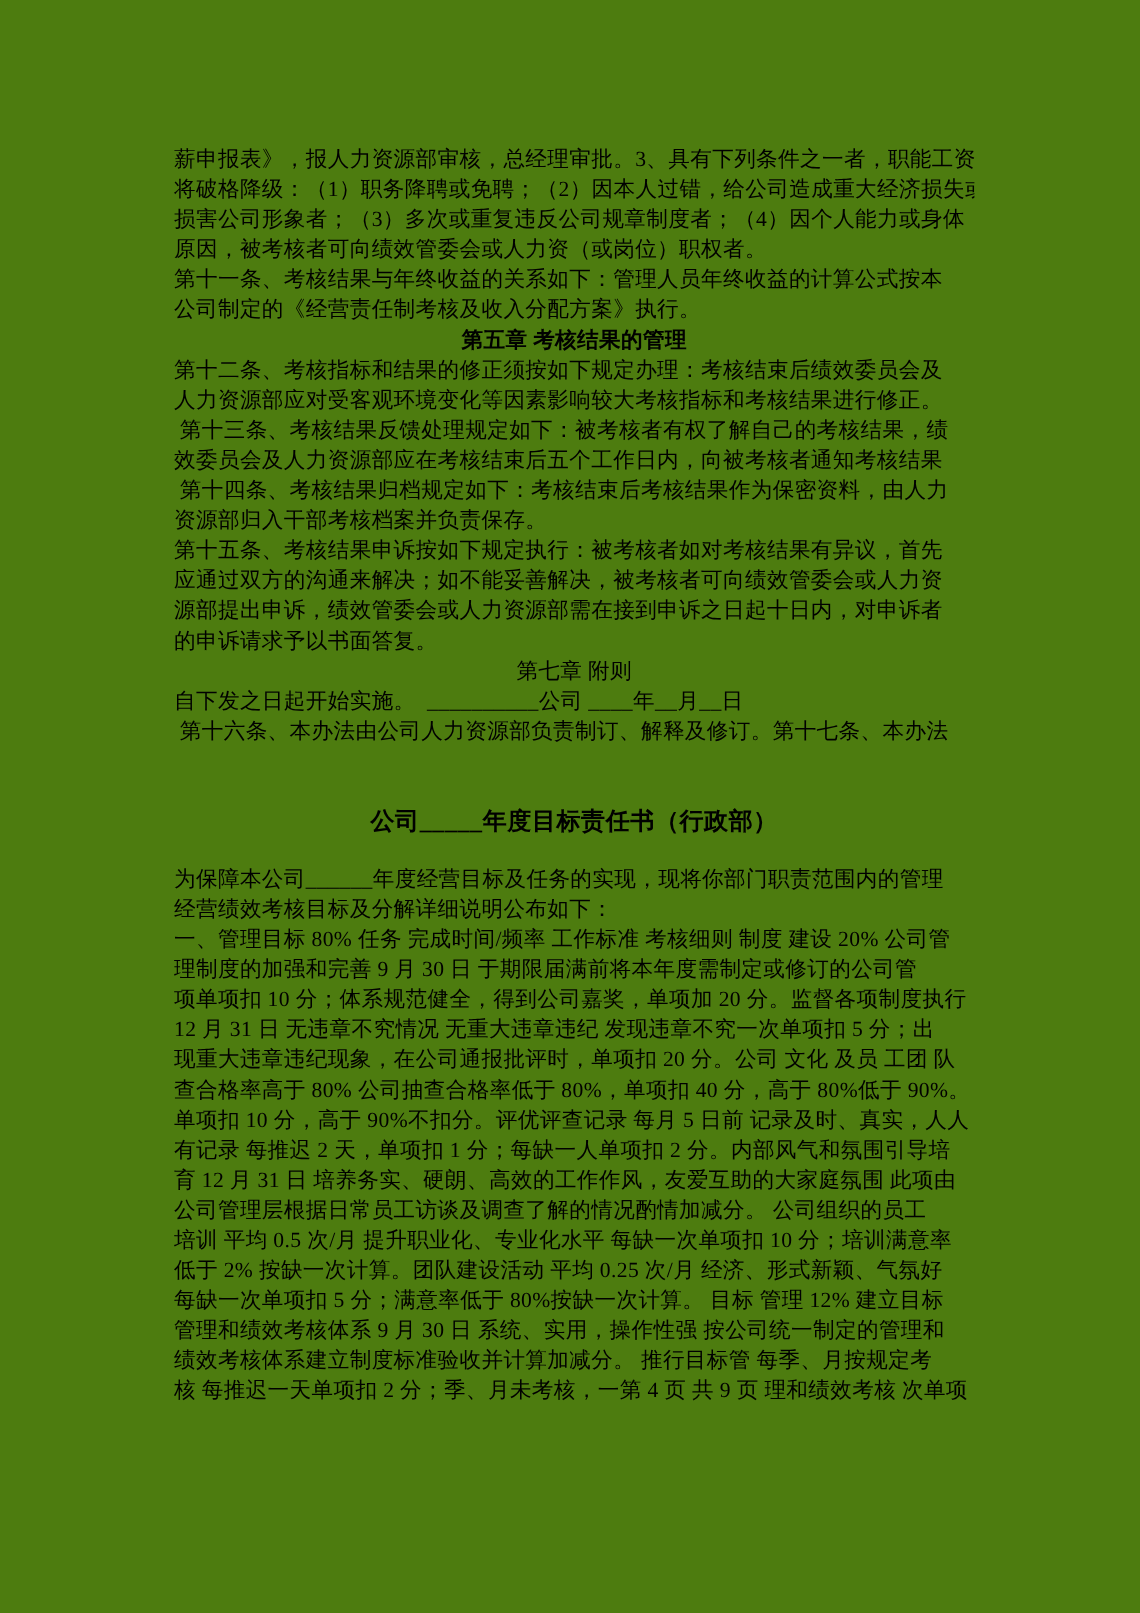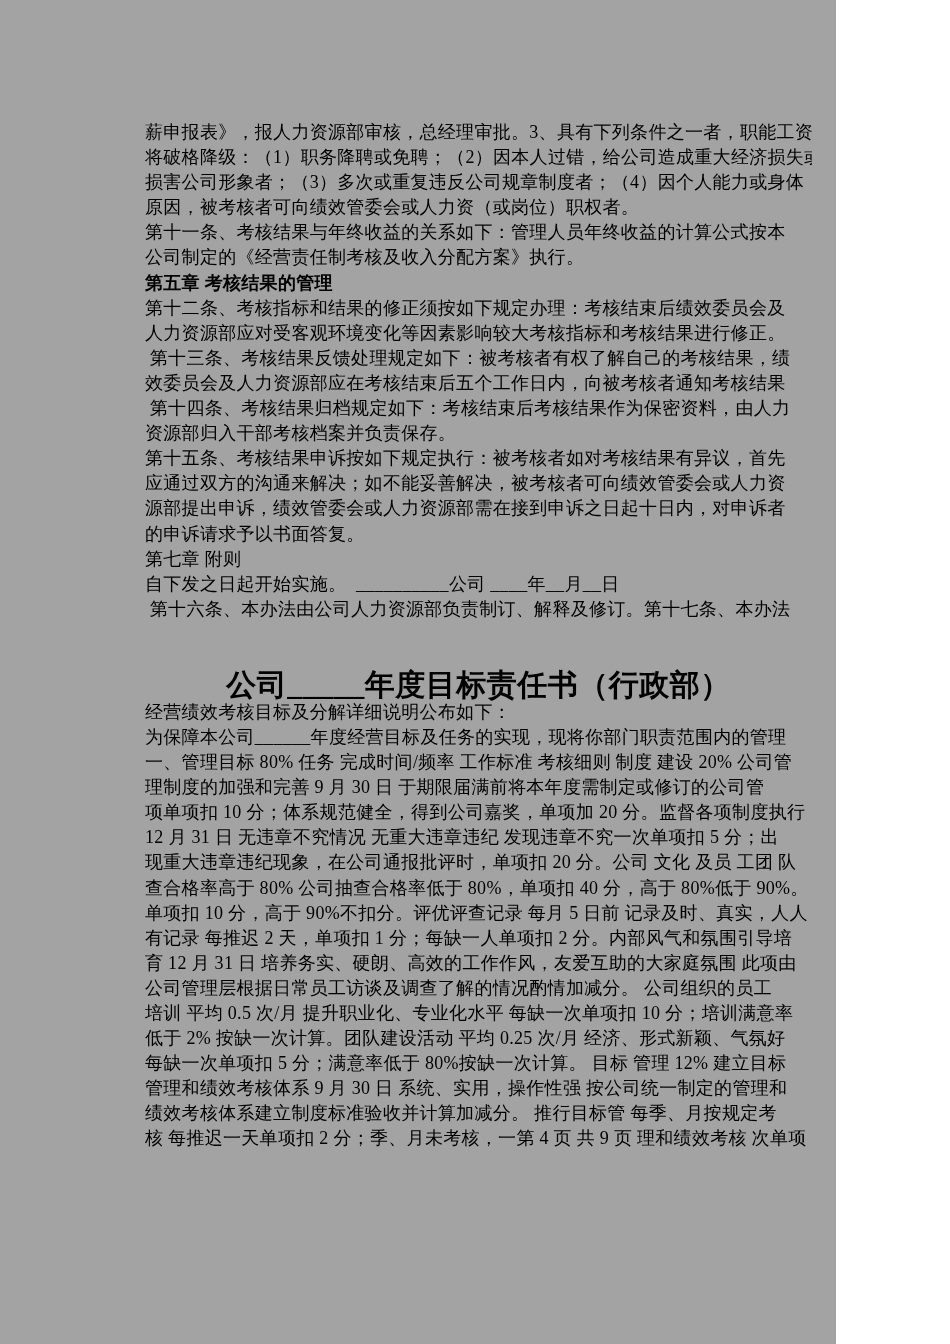--- a/index.html
+++ b/index.html
@@ -9,50 +9,51 @@
   }
   body {
     width: 950px;
     height: 1344px;
     overflow: hidden;
     font-family: "Liberation Serif", "DejaVu Serif", serif;
     color: #000000;
   }
   .page {
     box-sizing: border-box;
-    width: 836px;
+    width: 950px;
     height: 1344px;
     padding: 120px 138px 0 145px;
-    background: #a3a3a3;
+    background: #4d7c0f;
   }
   .doc {
     width: 667px;
   }
   .para {
     margin: 0;
     padding: 0;
   }
   .line {
     font-size: 18px;
     line-height: 25.1px;
     height: 25.1px;
     letter-spacing: 0.3px;
     white-space: pre;
     overflow: hidden;
     text-align: left;
   }
   .line.center {
-    text-align: left;
+    text-align: center;
   }
   .line.bold {
     font-weight: bold;
   }
   .doc-title {
     margin-top: 48px;
-    font-size: 30px;
+    margin-bottom: 20px;
+    font-size: 20px;
     line-height: 30px;
     font-weight: bold;
     text-align: center;
     letter-spacing: 0.5px;
     white-space: pre;
   }
 </style>
 </head>
 <body>
 
@@ -81,22 +82,22 @@
         <div class="line">源部提出申诉，绩效管委会或人力资源部需在接到申诉之日起十日内，对申诉者</div>
         <div class="line">的申诉请求予以书面答复。</div>
       </div>
       <div class="line center">第七章 附则</div>
       <div class="para">
         <div class="line">自下发之日起开始实施。  __________公司 ____年__月__日</div>
         <div class="line"> 第十六条、本办法由公司人力资源部负责制订、解释及修订。第十七条、本办法</div>
       </div>
       <div class="doc-title">公司_____年度目标责任书（行政部）</div>
       <div class="para">
+        <div class="line">为保障本公司______年度经营目标及任务的实现，现将你部门职责范围内的管理</div>
         <div class="line">经营绩效考核目标及分解详细说明公布如下：</div>
-        <div class="line">为保障本公司______年度经营目标及任务的实现，现将你部门职责范围内的管理</div>
       </div>
       <div class="para">
         <div class="line">一、管理目标 80% 任务 完成时间/频率 工作标准 考核细则 制度 建设 20% 公司管</div>
         <div class="line">理制度的加强和完善 9 月 30 日 于期限届满前将本年度需制定或修订的公司管</div>
         <div class="line">项单项扣 10 分；体系规范健全，得到公司嘉奖，单项加 20 分。监督各项制度执行</div>
         <div class="line">12 月 31 日 无违章不究情况 无重大违章违纪 发现违章不究一次单项扣 5 分；出</div>
         <div class="line">现重大违章违纪现象，在公司通报批评时，单项扣 20 分。公司 文化 及员 工团 队</div>
         <div class="line">查合格率高于 80% 公司抽查合格率低于 80%，单项扣 40 分，高于 80%低于 90%。</div>
         <div class="line">单项扣 10 分，高于 90%不扣分。评优评查记录 每月 5 日前 记录及时、真实，人人</div>
         <div class="line">有记录 每推迟 2 天，单项扣 1 分；每缺一人单项扣 2 分。内部风气和氛围引导培</div>

